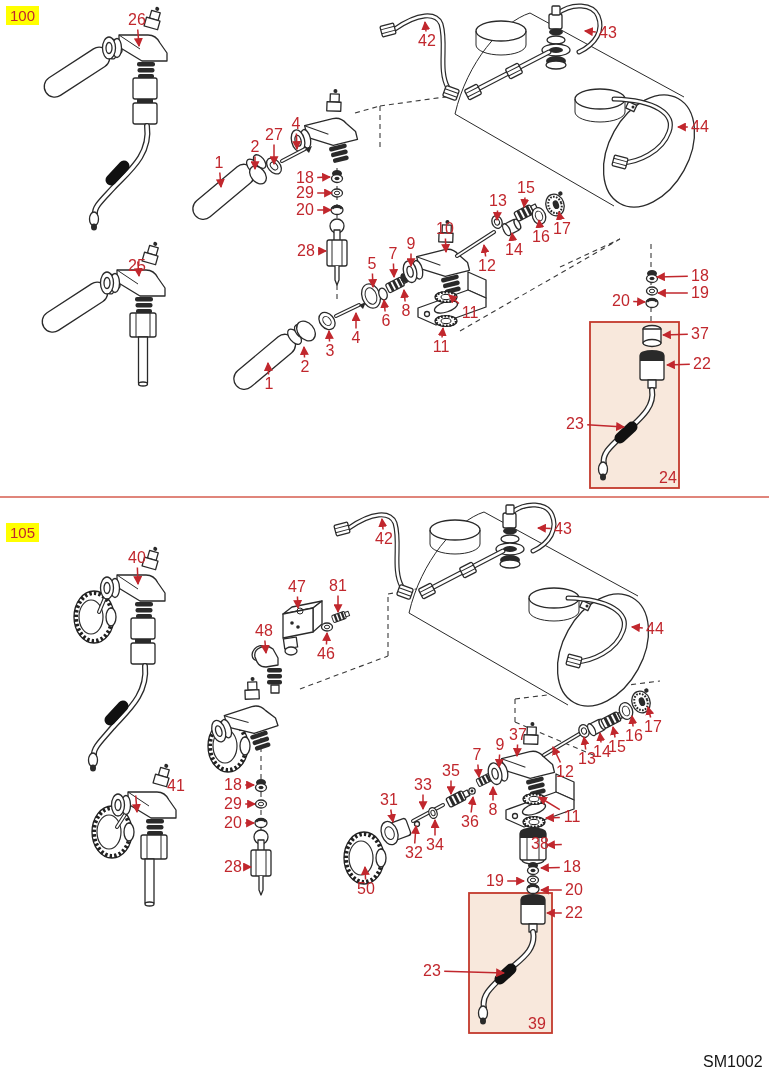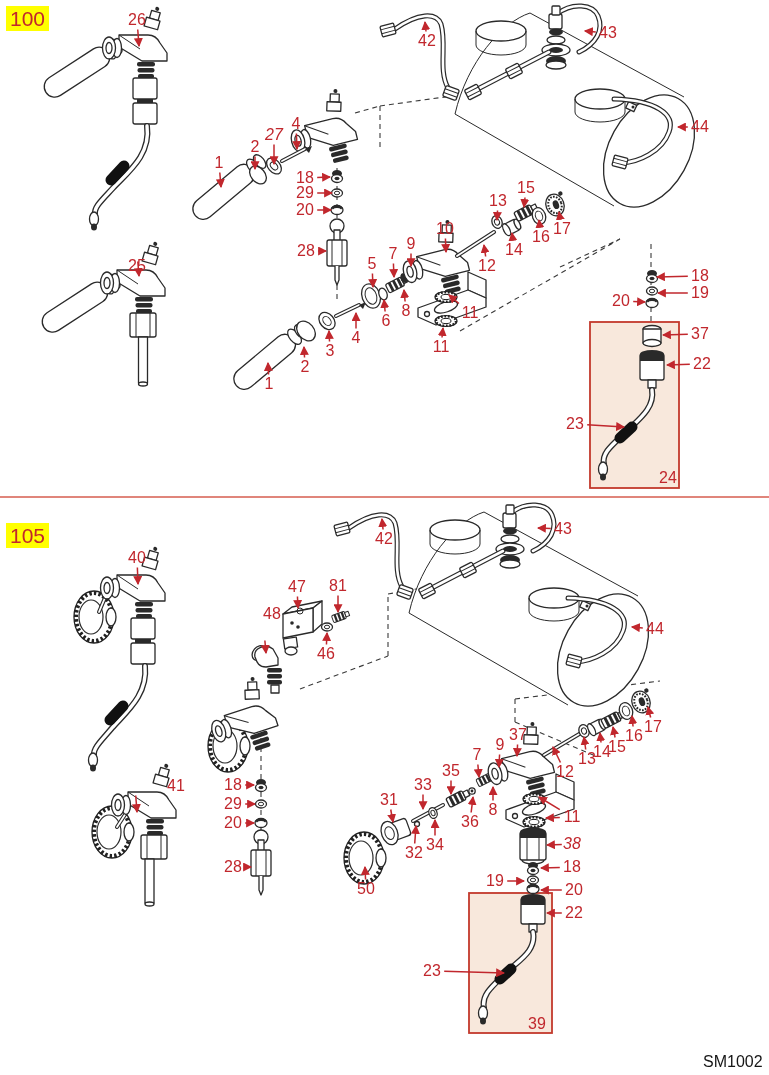--- a/index.html
+++ b/index.html
@@ -2,21 +2,21 @@
 <html><head>
 <meta charset="utf-8">
 <style>
   html,body{margin:0;padding:0;background:#fff;}
   #canvas{position:relative;width:769px;height:1075px;background:#fff;overflow:hidden;
           font-family:"Liberation Sans", sans-serif;}
   #art{position:absolute;left:0;top:0;}
   #labels-layer{position:absolute;left:0;top:0;width:769px;height:1075px;pointer-events:none;}
   .part-label{position:absolute;transform:translate(-50%,-50%);color:#c1272d;
               font-size:16px;line-height:1;white-space:nowrap;}
-  .tag{position:absolute;background:#ffff00;color:#c1272d;font-size:21px;
+  .tag{position:absolute;background:#ffff00;color:#c1272d;font-size:15px;
        padding:2px 4px;line-height:1;}
   .code{position:absolute;color:#161616;font-size:16px;line-height:1;}
   .divider{position:absolute;left:0;width:769px;height:2px;background:#e0857b;}
   
   .ln{fill:#fff;stroke:#2a2a2a;stroke-width:1.3;stroke-linejoin:round;}
   .lnf{fill:#2a2a2a;stroke:none;}
   .thin{fill:none;stroke:#2a2a2a;stroke-width:1;}
   .dash{fill:none;stroke:#3a3a3a;stroke-width:1.1;stroke-dasharray:5 4;}
   .pipe{fill:none;stroke:#2a2a2a;stroke-width:5;stroke-linecap:round;}
   .pipecore{fill:none;stroke:#fff;stroke-width:2.6;stroke-linecap:round;}
@@ -505,21 +505,21 @@
 <div class="tag" style="left:6px;top:523px">105</div>
 
 <div id="labels-layer">
       <div class="part-label" style="left: 137px; top: 20px;">26</div>
       <div class="part-label" style="left: 427px; top: 41px;">42</div>
       <div class="part-label" style="left: 608px; top: 33px;">43</div>
       <div class="part-label" style="left: 700px; top: 127px;">44</div>
       <div class="part-label" style="left: 137px; top: 252px; margin-top: 14px;">25</div>
       <div class="part-label" style="left: 219px; top: 163px;">1</div>
       <div class="part-label" style="left: 255px; top: 147px;">2</div>
-      <div class="part-label" style="left: 274px; top: 135px; font-style: italic;">27</div>
+      <div class="part-label" style="left: 274px; top: 135px;">27</div>
       <div class="part-label" style="left: 296px; top: 124px;">4</div>
       <div class="part-label" style="left: 305px; top: 178px;">18</div>
       <div class="part-label" style="left: 305px; top: 193px;">29</div>
       <div class="part-label" style="left: 305px; top: 210px;">20</div>
       <div class="part-label" style="left: 306px; top: 251px;">28</div>
       <div class="part-label" style="left: 372px; top: 264px;">5</div>
       <div class="part-label" style="left: 393px; top: 254px;">7</div>
       <div class="part-label" style="left: 411px; top: 244px;">9</div>
       <div class="part-label" style="left: 445px; top: 229px;">10</div>
       <div class="part-label" style="left: 498px; top: 201px;">13</div>
@@ -542,21 +542,21 @@
       <div class="part-label" style="left: 700px; top: 334px;">37</div>
       <div class="part-label" style="left: 702px; top: 364px;">22</div>
       <div class="part-label" style="left: 575px; top: 424px;">23</div>
       <div class="part-label" style="left: 668px; top: 478px; text-align: right;">24</div>
       <div class="part-label" style="left: 137px; top: 558px;">40</div>
       <div class="part-label" style="left: 384px; top: 539px;">42</div>
       <div class="part-label" style="left: 563px; top: 529px;">43</div>
       <div class="part-label" style="left: 655px; top: 629px;">44</div>
       <div class="part-label" style="left: 297px; top: 587px;">47</div>
       <div class="part-label" style="left: 338px; top: 586px;">81</div>
-      <div class="part-label" style="left: 264px; top: 614px; margin-left: 8px;">48</div>
+      <div class="part-label" style="left: 264px; top: 631px;">48</div>
       <div class="part-label" style="left: 326px; top: 654px;">46</div>
       <div class="part-label" style="left: 135px; top: 786px; margin-left: 41px;">41</div>
       <div class="part-label" style="left: 233px; top: 785px;">18</div>
       <div class="part-label" style="left: 233px; top: 804px;">29</div>
       <div class="part-label" style="left: 233px; top: 823px;">20</div>
       <div class="part-label" style="left: 233px; top: 867px;">28</div>
       <div class="part-label" style="left: 389px; top: 800px;">31</div>
       <div class="part-label" style="left: 423px; top: 785px;">33</div>
       <div class="part-label" style="left: 451px; top: 771px;">35</div>
       <div class="part-label" style="left: 477px; top: 755px;">7</div>
@@ -567,21 +567,21 @@
       <div class="part-label" style="left: 602px; top: 752px;">14</div>
       <div class="part-label" style="left: 617px; top: 747px;">15</div>
       <div class="part-label" style="left: 634px; top: 736px;">16</div>
       <div class="part-label" style="left: 653px; top: 727px;">17</div>
       <div class="part-label" style="left: 366px; top: 889px;">50</div>
       <div class="part-label" style="left: 414px; top: 853px;">32</div>
       <div class="part-label" style="left: 435px; top: 845px;">34</div>
       <div class="part-label" style="left: 470px; top: 822px; text-align: center;">36</div>
       <div class="part-label" style="left: 493px; top: 810px;">8</div>
       <div class="part-label" style="left: 572px; top: 817px;">11</div>
-      <div class="part-label" style="left: 572px; top: 844px; font-style: italic;">38</div>
+      <div class="part-label" style="left: 540px; top: 844px;">38</div>
       <div class="part-label" style="left: 572px; top: 867px;">18</div>
       <div class="part-label" style="left: 495px; top: 881px;">19</div>
       <div class="part-label" style="left: 574px; top: 890px;">20</div>
       <div class="part-label" style="left: 574px; top: 913px;">22</div>
       <div class="part-label" style="left: 432px; top: 971px;">23</div>
       <div class="part-label" style="left: 537px; top: 1024px;">39</div>
     </div>
 
 <div class="code" style="left:703px;top:1054px">SM1002</div>
 

